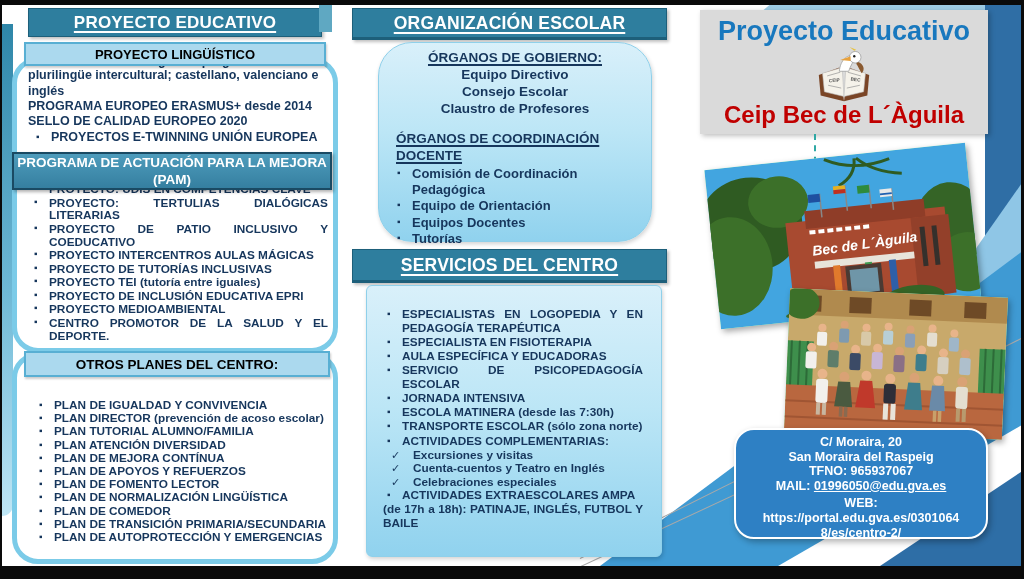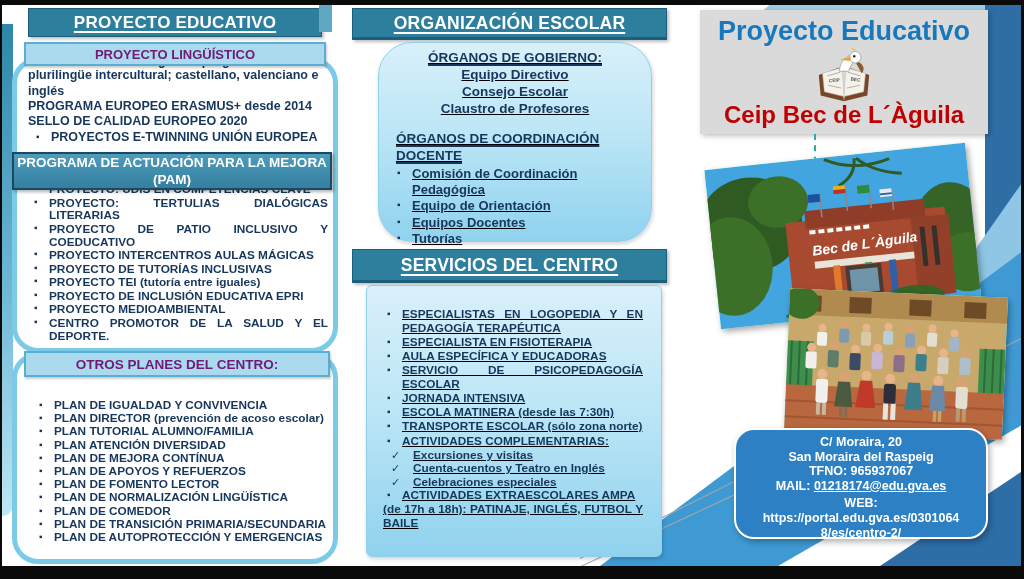--- a/index.html
+++ b/index.html
@@ -6,41 +6,41 @@
   #canvas{position:relative;width:1024px;height:579px;background:#ffffff;overflow:hidden;
           font-family:"Liberation Sans","DejaVu Sans",sans-serif;font-weight:700;}
   .abs{position:absolute;}
   
   .frame{background:#0a0a0a;}
   
   .bar-main{background:#2e7e9e;border:1px solid #1d5f7a;color:#ffffff;display:flex;align-items:center;justify-content:center;
             font-size:17px;letter-spacing:.2px;box-shadow:2px 2px 3px rgba(0,0,0,.25);}
   .bar-main .u{text-decoration:underline;text-decoration-thickness:2px;text-underline-offset:3px;}
   .bar-tail{position:absolute;right:-11px;top:-4px;width:13px;height:100%;background:#5fa8c2;}
-  .bar-sub{background:#abd9ee;border:2px solid #58afd3;color:#701a75;display:flex;align-items:center;justify-content:center;
+  .bar-sub{background:#abd9ee;border:2px solid #58afd3;color:#000000;display:flex;align-items:center;justify-content:center;
            font-size:13px;z-index:6;box-shadow:1px 2px 2px rgba(0,0,0,.2);}
   .panel{background:#ffffff;border:5px solid #7bcbe8;border-radius:26px;}
   .pam-bar{background:linear-gradient(180deg,#4e9cbc,#357fa0);border:2px solid #1a4a63;color:#fff;
            display:flex;flex-direction:column;align-items:center;justify-content:center;font-size:13.5px;line-height:17px;
            z-index:6;box-shadow:2px 2px 3px rgba(0,0,0,.3);}
   .navy{color:#16365c;}
   .u-navy{text-decoration:underline;text-decoration-thickness:1.5px;text-underline-offset:2px;}
   
   .pam-item,.ot-item,.sv-item,.mb-item,.b-line{position:relative;color:#16365c;padding-left:19px;}
   .pam-item{font-size:11.8px;line-height:12.9px;text-align:justify;margin-bottom:.6px;}
   .ot-item{font-size:11.8px;line-height:13.2px;margin-bottom:0;}
   .sv-item{font-size:11.8px;line-height:13.6px;text-align:justify;margin-bottom:.6px;}
   .mb-item{font-size:13px;line-height:15.5px;margin-bottom:1px;}
   .b-line{font-size:12.5px;line-height:15.5px;}
   .pam-item::before,.ot-item::before,.sv-item::before,.mb-item::before,.b-line::before{
       content:"▪";position:absolute;left:4px;top:-1px;font-size:10px;color:#16365c;}
   .ck-item{position:relative;color:#16365c;font-size:11.8px;line-height:13.6px;padding-left:30px;}
   .ck-item::before{content:"✓";position:absolute;left:8px;top:0;font-size:11px;color:#16365c;}
   .bluebox{background:linear-gradient(180deg,#d9f0fa 0%,#bce6f6 45%,#90d2ee 100%);
-           border:1px solid #8fd0ea;box-shadow:1px 2px 4px rgba(0,0,0,.18);text-decoration:underline;}
+           border:1px solid #8fd0ea;box-shadow:1px 2px 4px rgba(0,0,0,.18);}
   .ctr{text-align:center;}
   
   .graybox{background:#dadada;box-shadow:2px 2px 5px rgba(0,0,0,.25);}
   .title-blue{color:#1878be;font-size:27px;}
   .title-red{color:#c00000;font-size:24px;}
   .photo{overflow:hidden;box-shadow:2px 3px 6px rgba(0,0,0,.35);background:#9ec;}
   .contactbox{background:#2e80c4;border:2.5px solid #ffffff;border-radius:20px;color:#ffffff;
               font-size:12.5px;line-height:14.6px;text-align:center;box-shadow:2px 3px 6px rgba(0,0,0,.3);}
   .contactbox .mail{ text-decoration:underline;}
   .thinline{background:#a9a9a9;height:1px;transform-origin:left center;}
@@ -361,21 +361,21 @@
       </g>
     </svg>
   </div>
 
   <div class="abs contactbox" style="left:734px;top:428px;width:250px;height:102px;padding-top:5px;">
     <div>C/ Moraira, 20</div>
     <div>San Moraira del Raspeig</div>
     <div>TFNO: 965937067</div>
     <div>
       <span>MAIL:</span>
-      <span class="mail">01218174@edu.gva.es</span>
+      <span class="mail">01996050@edu.gva.es</span>
     </div>
     <div style="margin-top:3px;">WEB:</div>
     <div>https://portal.edu.gva.es/0301064</div>
     <div>8/es/centro-2/</div>
   </div>
 
   <div class="abs frame" style="left:0;top:0;width:1024px;height:5px;"></div>
   <div class="abs frame" style="left:0;top:566px;width:1024px;height:13px;"></div>
   <div class="abs frame" style="left:1021px;top:0;width:3px;height:579px;"></div>
   <div class="abs frame" style="left:0;top:0;width:2px;height:579px;"></div>

